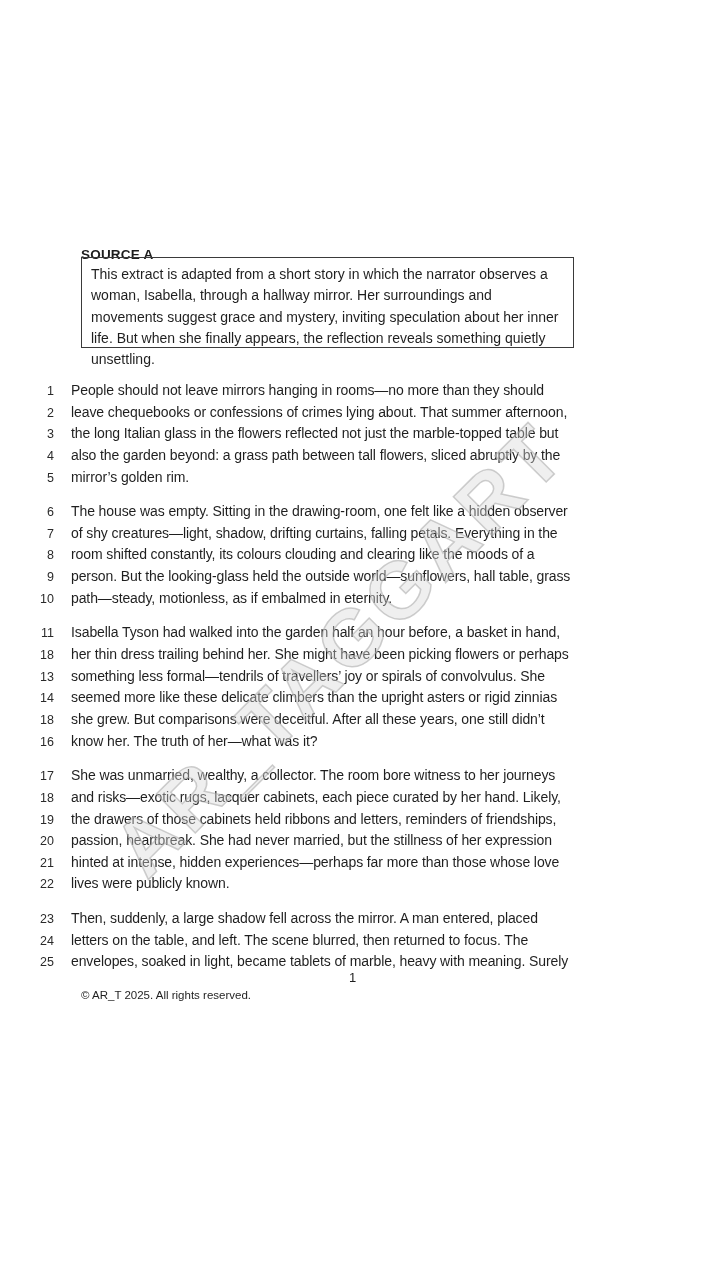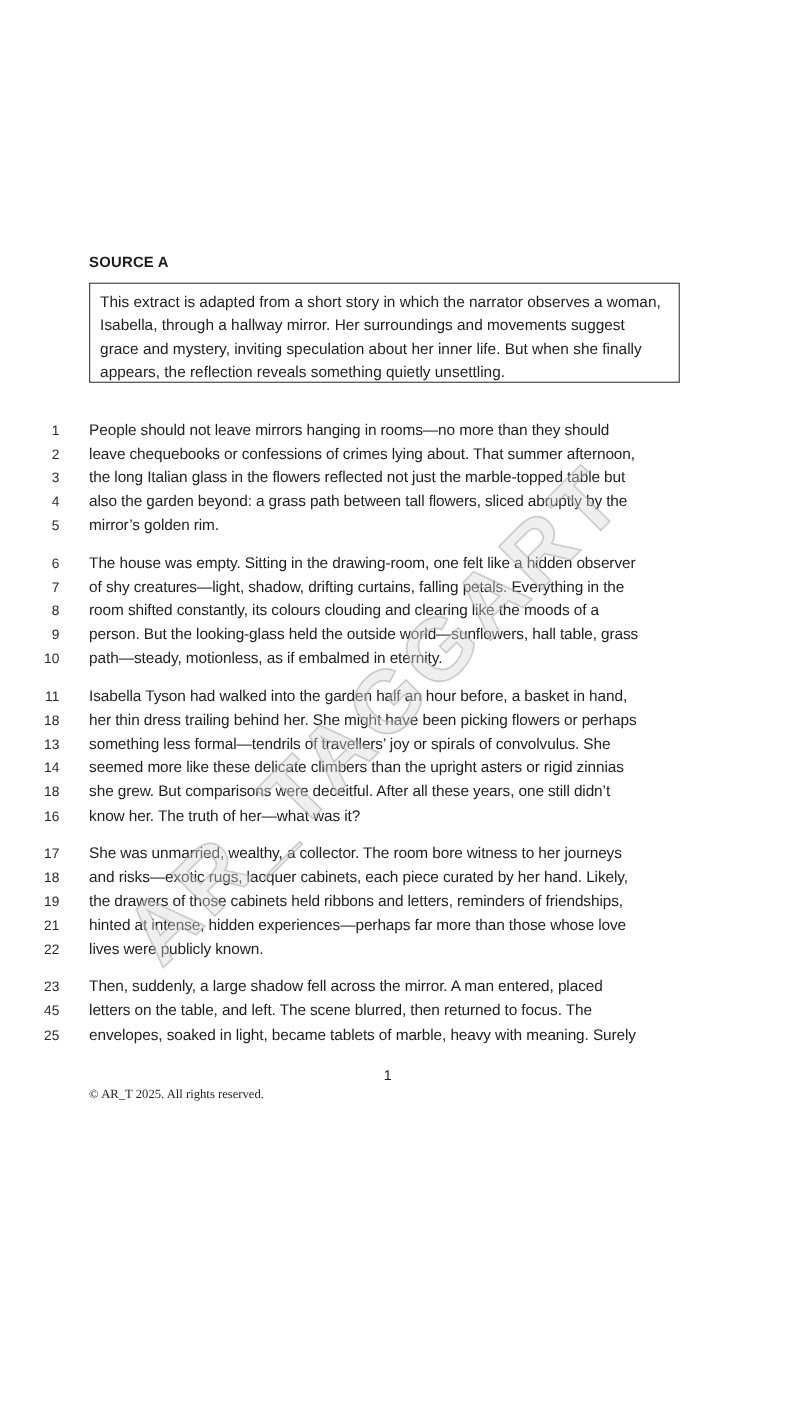--- a/index.html
+++ b/index.html
@@ -12,31 +12,31 @@
     width: 720px;
     height: 1280px;
     background: #ffffff;
     overflow: hidden;
     font-family: "Liberation Sans", sans-serif;
     color: #212121;
   }
   .source-label {
     position: absolute;
     left: 81px;
-    top: 231px;
+    top: 247px;
     font-size: 13.5px;
     font-weight: bold;
     letter-spacing: 0.2px;
     color: #1c1c1c;
   }
   .intro-box {
     position: absolute;
     left: 81px;
     top: 257px;
-    width: 537px;
+    width: 493px;
     height: 91px;
     box-sizing: border-box;
     border: 1px solid #3a3a3a;
     padding: 6px 12px 6px 9px;
     font-size: 14px;
     line-height: 21.3px;
     color: #1f1f1f;
   }
   .body-text {
     position: absolute;
@@ -53,21 +53,21 @@
     height: 21.65px;
     white-space: nowrap;
   }
   .num {
     flex: 0 0 14px;
     text-align: right;
     font-size: 12.5px;
     color: #2a2a2a;
   }
   .txt {
-    margin-left: 27px;
+    margin-left: 17px;
     font-size: 14px;
     letter-spacing: -0.1px;
     color: #1f1f1f;
   }
   .watermark {
     position: absolute;
     left: 340px;
     top: 650px;
     transform: translate(-50%, -50%) rotate(-45deg);
     transform-origin: center center;
@@ -89,21 +89,20 @@
     text-align: center;
     font-size: 13px;
     color: #1f1f1f;
   }
   .copyright {
     position: absolute;
     left: 81px;
     top: 989px;
     font-size: 11.5px;
     color: #1f1f1f;
-    font-family: Liberation Serif, serif;
   }
 </style>
 </head>
 <body>
 
 <div class="page">
 
   <div class="source-label">SOURCE A</div>
 
   <div class="intro-box">
@@ -188,35 +187,39 @@
         </div>
         <div class="line">
           <span class="num">18</span>
           <span class="txt">and risks—exotic rugs, lacquer cabinets, each piece curated by her hand. Likely,</span>
         </div>
         <div class="line">
           <span class="num">19</span>
           <span class="txt">the drawers of those cabinets held ribbons and letters, reminders of friendships,</span>
         </div>
         <div class="line">
+          <span class="num">20</span>
+          <span class="txt">passion, heartbreak. She had never married, but the stillness of her expression</span>
+        </div>
+        <div class="line">
           <span class="num">21</span>
           <span class="txt">hinted at intense, hidden experiences—perhaps far more than those whose love</span>
         </div>
         <div class="line">
           <span class="num">22</span>
           <span class="txt">lives were publicly known.</span>
         </div>
       </div>
       <div class="para">
         <div class="line">
           <span class="num">23</span>
           <span class="txt">Then, suddenly, a large shadow fell across the mirror. A man entered, placed</span>
         </div>
         <div class="line">
-          <span class="num">45</span>
+          <span class="num">24</span>
           <span class="txt">letters on the table, and left. The scene blurred, then returned to focus. The</span>
         </div>
         <div class="line">
           <span class="num">25</span>
           <span class="txt">envelopes, soaked in light, became tablets of marble, heavy with meaning. Surely</span>
         </div>
       </div>
     </div>
 
   <div class="watermark">AR_TAGGART</div>

